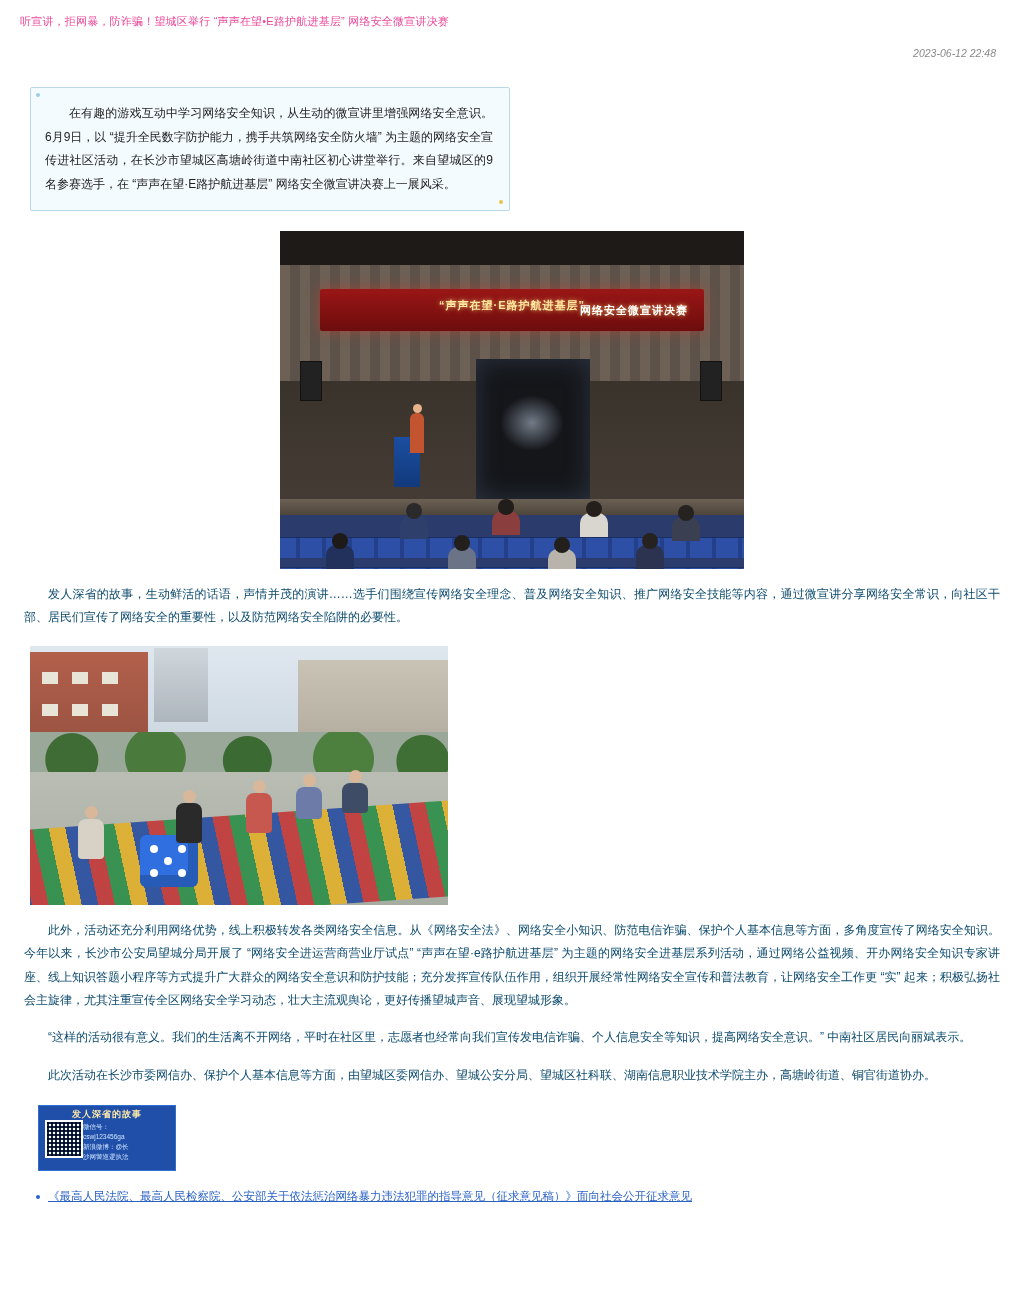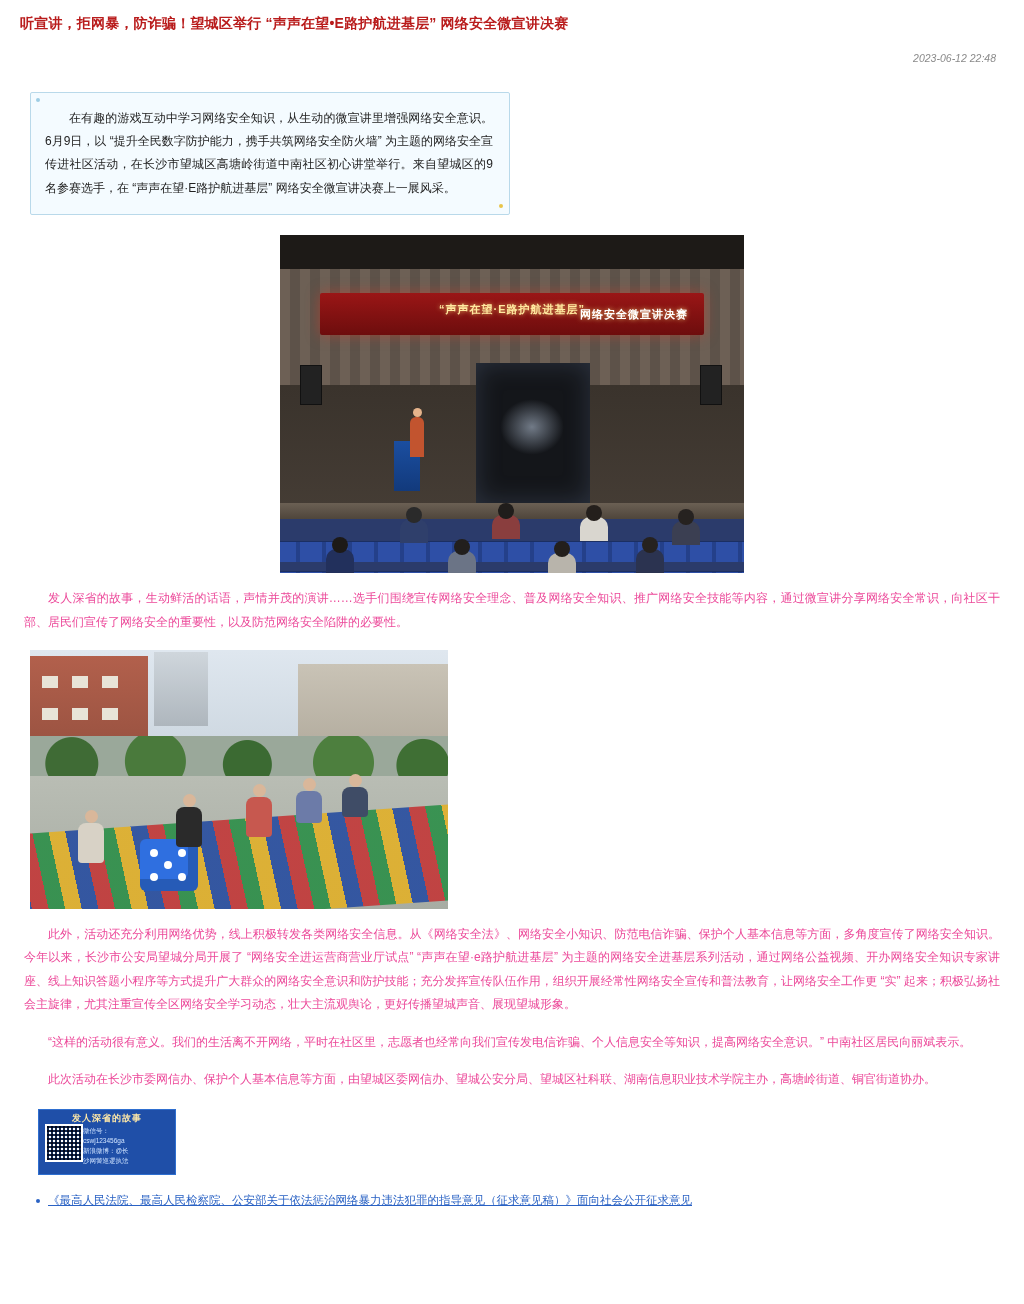--- a/index.html
+++ b/index.html
@@ -15,23 +15,23 @@
     -webkit-font-smoothing: antialiased;
   }
   .page {
     position: relative;
     width: 1024px;
     min-height: 1304px;
     box-sizing: border-box;
     padding: 14px 16px 10px 16px;
   }
   .article-title {
-    font-size: 14px;
-    font-weight: bold;
-    color: #b91c1c;
+    font-size: 11px;
+    font-weight: normal;
+    color: #ec4899;
     letter-spacing: 0.2px;
     line-height: 1.4;
     margin: 0 0 0 4px;
   }
   .date-row {
     text-align: right;
     margin: 14px 12px 0 0;
   }
   .date-text {
     font-size: 10.5px;
@@ -83,21 +83,21 @@
   .photo-hall {
     width: 464px;
     height: 338px;
     margin: 0 auto;
     display: block;
     border: 0;
   }
   .para {
     font-size: 12px;
     line-height: 1.95;
-    color: #ec4899;
+    color: #0c4a6e;
     text-indent: 2em;
     text-align: justify;
     margin: 14px 8px 0 8px;
   }
   .photo-yard-wrap {
     margin: 16px 0 0 14px;
   }
   .photo-yard {
     width: 418px;
     height: 259px;

